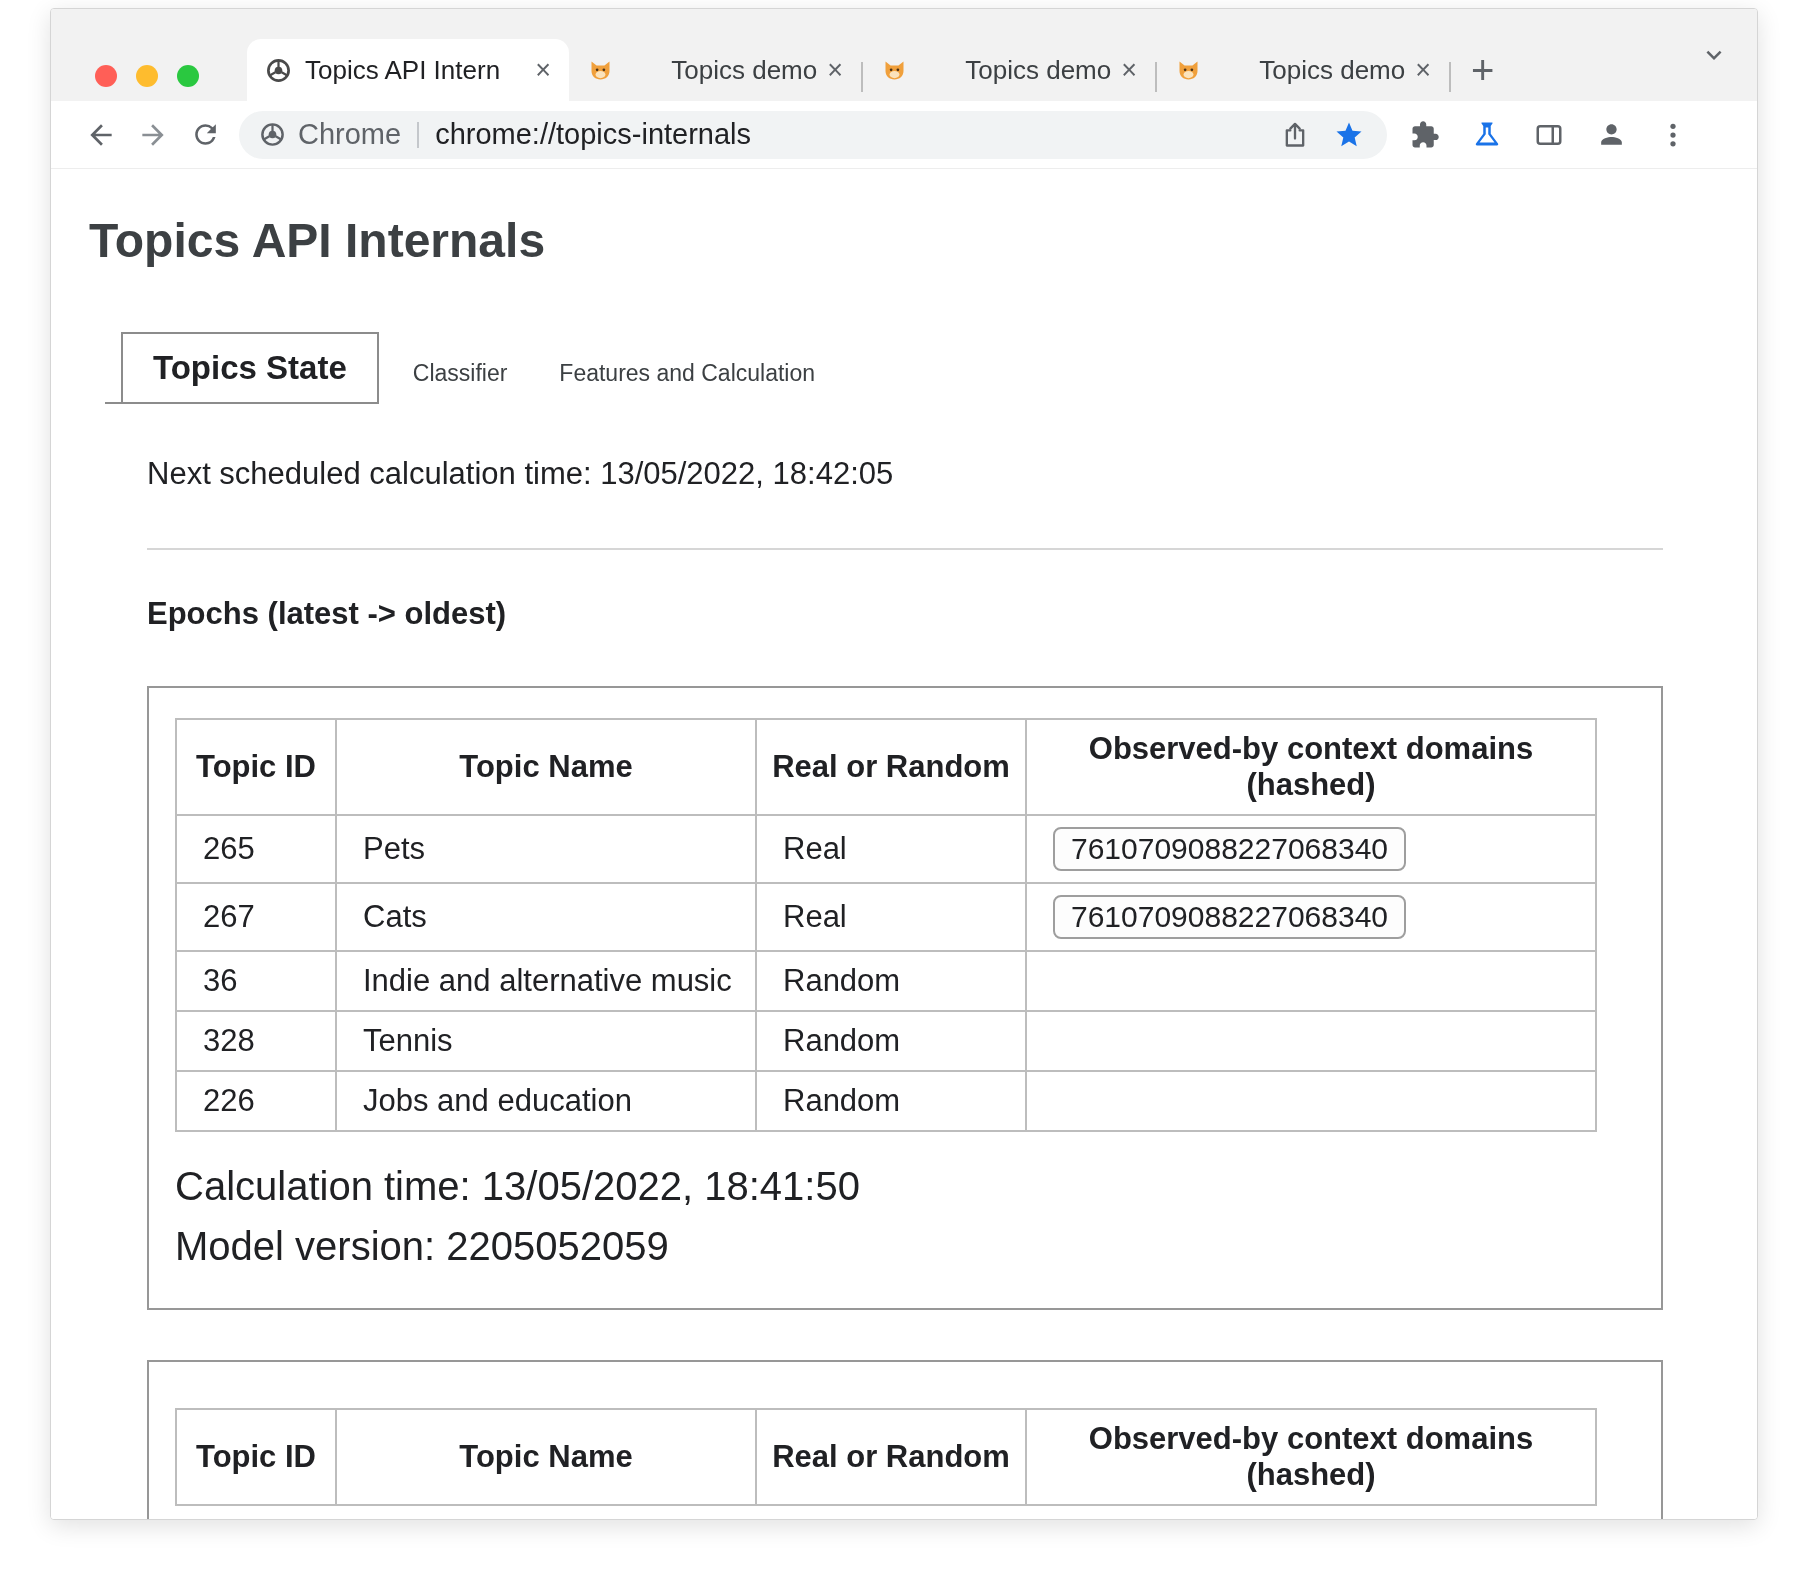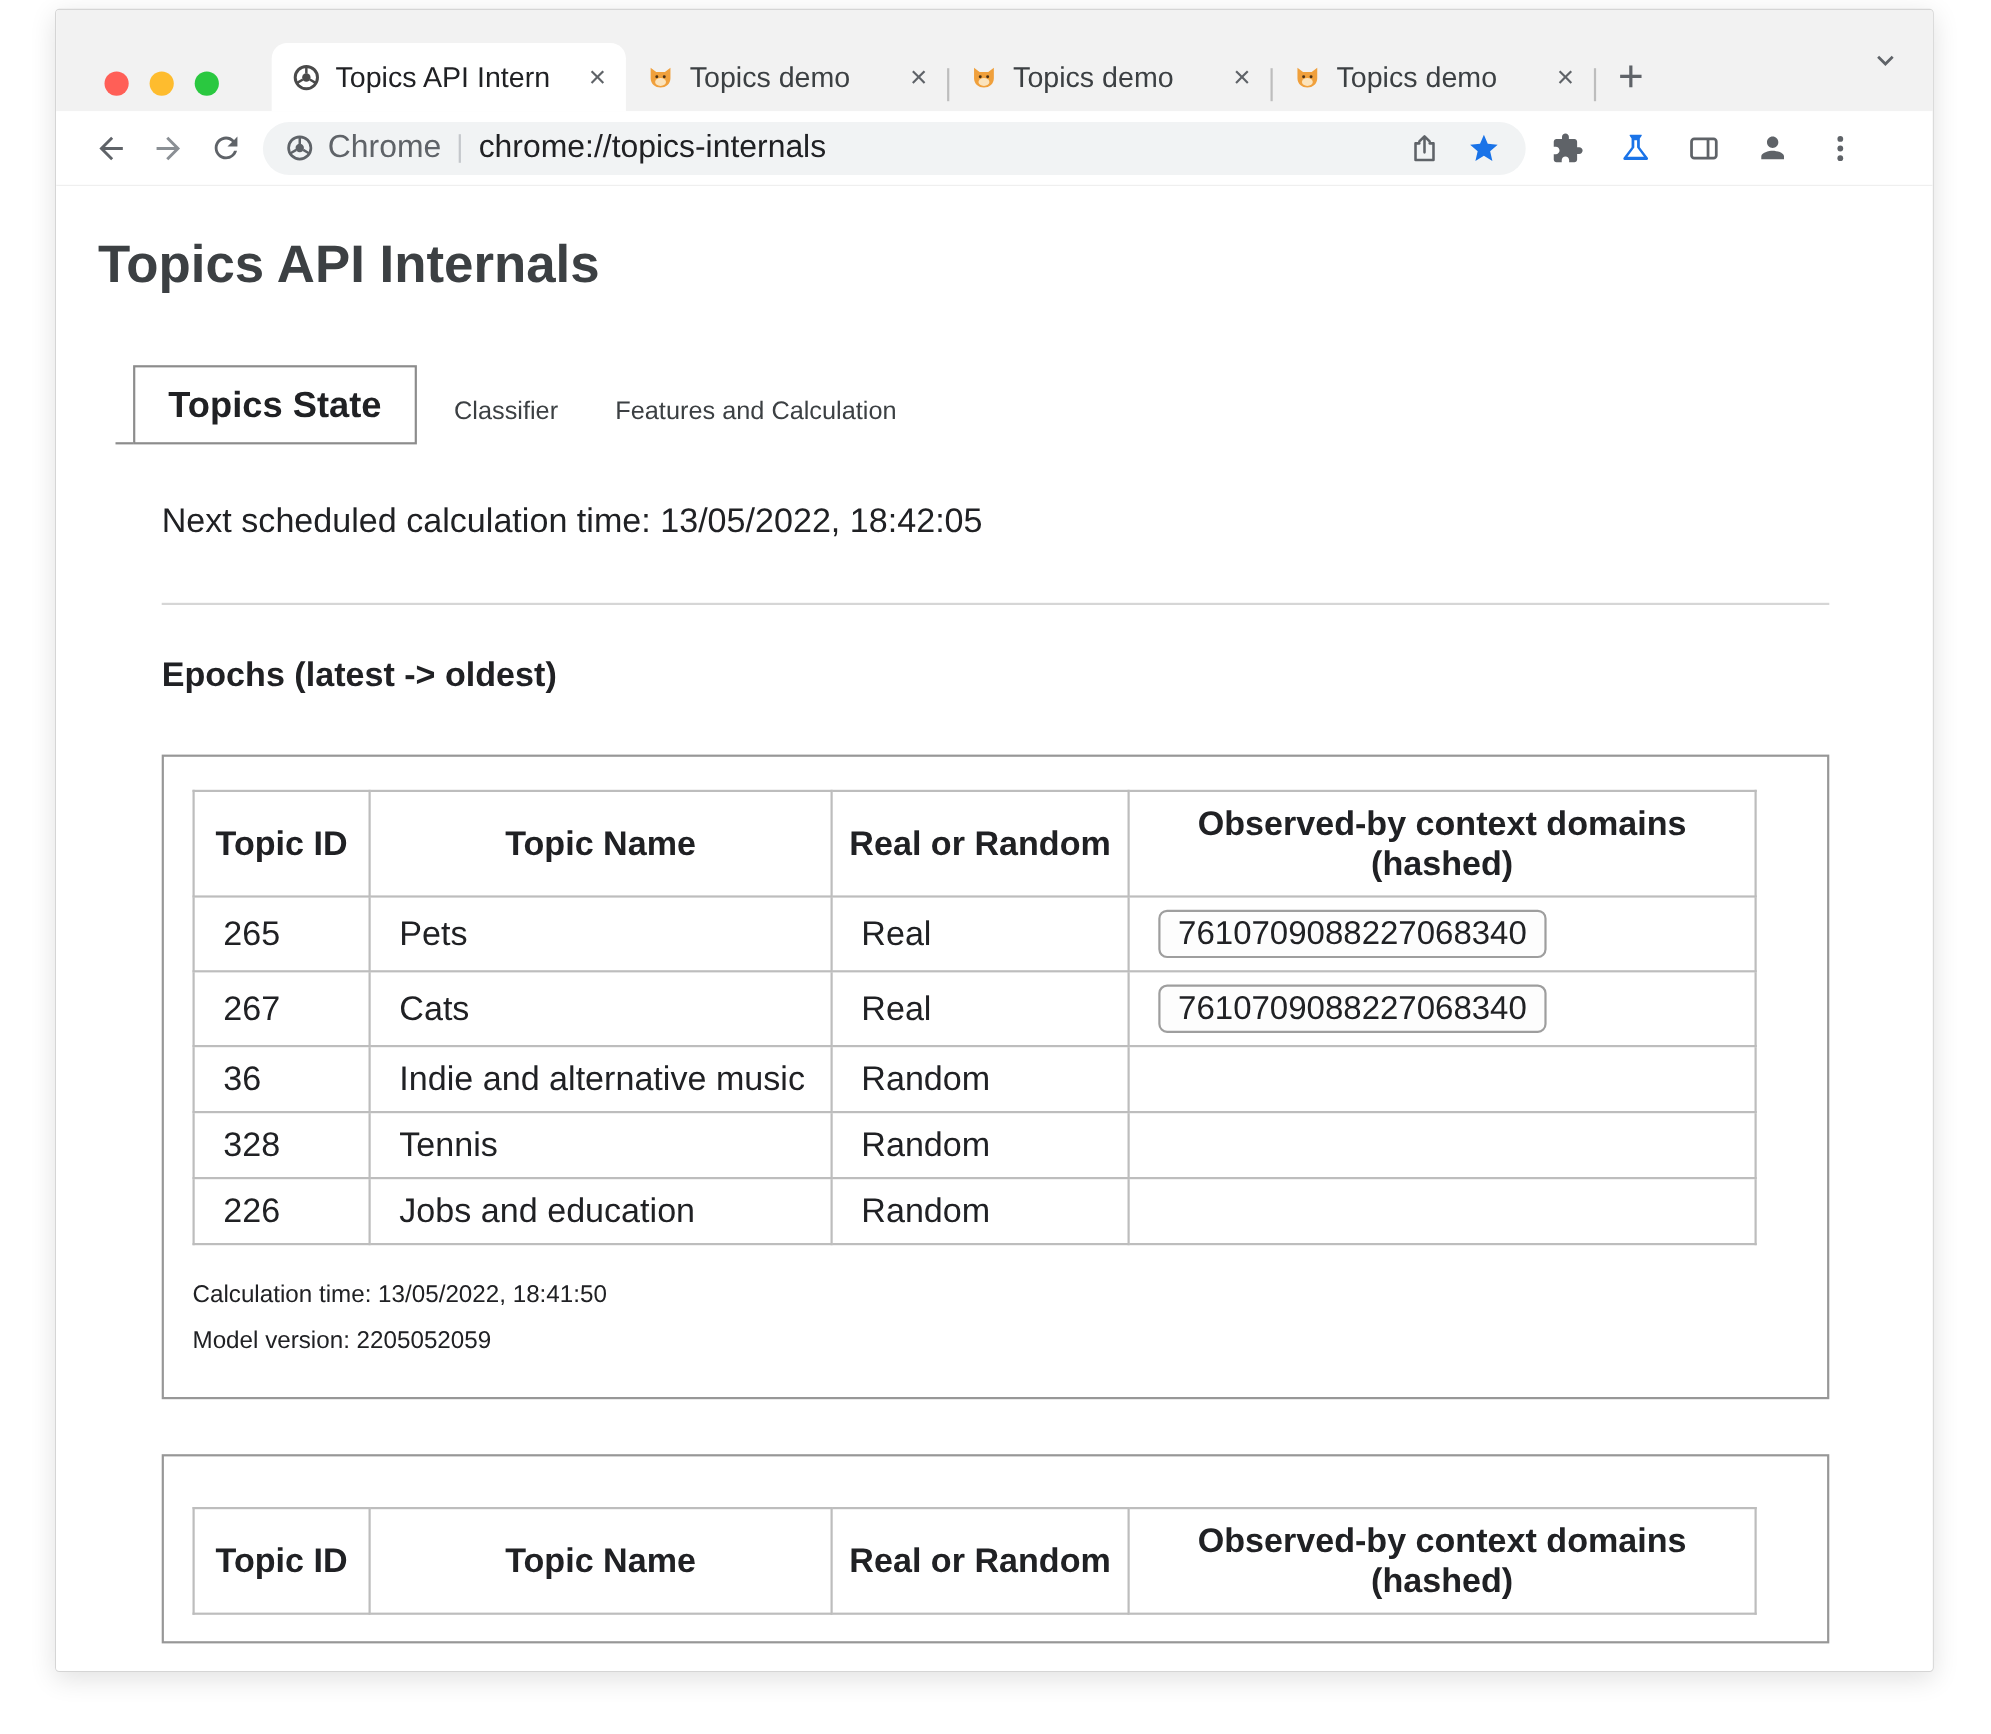--- a/index.html
+++ b/index.html
@@ -28,21 +28,21 @@
   .tab {
     display: flex; align-items: center; height: 62px; padding: 0 18px;
     font-size: 26px; color: #3c4043;
   }
   .tab.active {
     background: #ffffff; border-radius: 14px 14px 0 0; width: 322px;
   }
   .tab.inactive { width: 292px; }
   .tab-fav { flex-shrink: 0; margin-right: 13px; display: flex; }
   .tab-label { flex: 1; white-space: nowrap; overflow: hidden; color: #202124; }
-  .tab.inactive .tab-label { color: #3c4043; }
+  .tab.inactive .tab-label { color: #3c4043; text-align: right; }
   .tab-close { flex-shrink: 0; font-size: 27px; color: #5f6368; margin-left: 10px; cursor: default; }
   .tab-sep { width: 2px; height: 30px; background: #bdbdbd; align-self: center; margin-top: 14px; }
   .new-tab { height: 62px; display: flex; align-items: center; margin-left: 20px; font-size: 40px; color: #5f6368; }
   .tab-search { margin-left: auto; align-self: center; margin-right: 28px; display: flex; }
 
   
   .toolbar {
     height: 68px; background: #fff; display: flex; align-items: center;
     padding: 0 24px; border-bottom: 1px solid #ededed; flex-shrink: 0;
   }
@@ -87,21 +87,21 @@
   table.topics td { text-align: left; padding: 11px 10px 11px 26px; margin-top: 20px; }
   td.dom-cell { padding: 7px 10px 7px 16px; }
   .col-id { width: 160px; }
   .col-name { width: 420px; }
   .col-type { width: 270px; }
   .col-dom { width: 570px; }
   .chip {
     display: inline-block; border: 2px solid #9e9e9e; border-radius: 8px;
     padding: 3px 16px; font-size: 30px; color: #202124; background: #fdfdfd;
   }
-  .meta { margin-top: 32px; font-size: 22px; color: #202124; }
+  .meta { margin-top: 32px; font-size: 40px; color: #202124; }
   .meta div { margin-bottom: 15px; }
 </style>
 </head>
 <body>
 
 <div class="window">
 
   <div class="tabstrip">
     <div class="traffic-lights">
       <span class="tl tl-red"></span>

